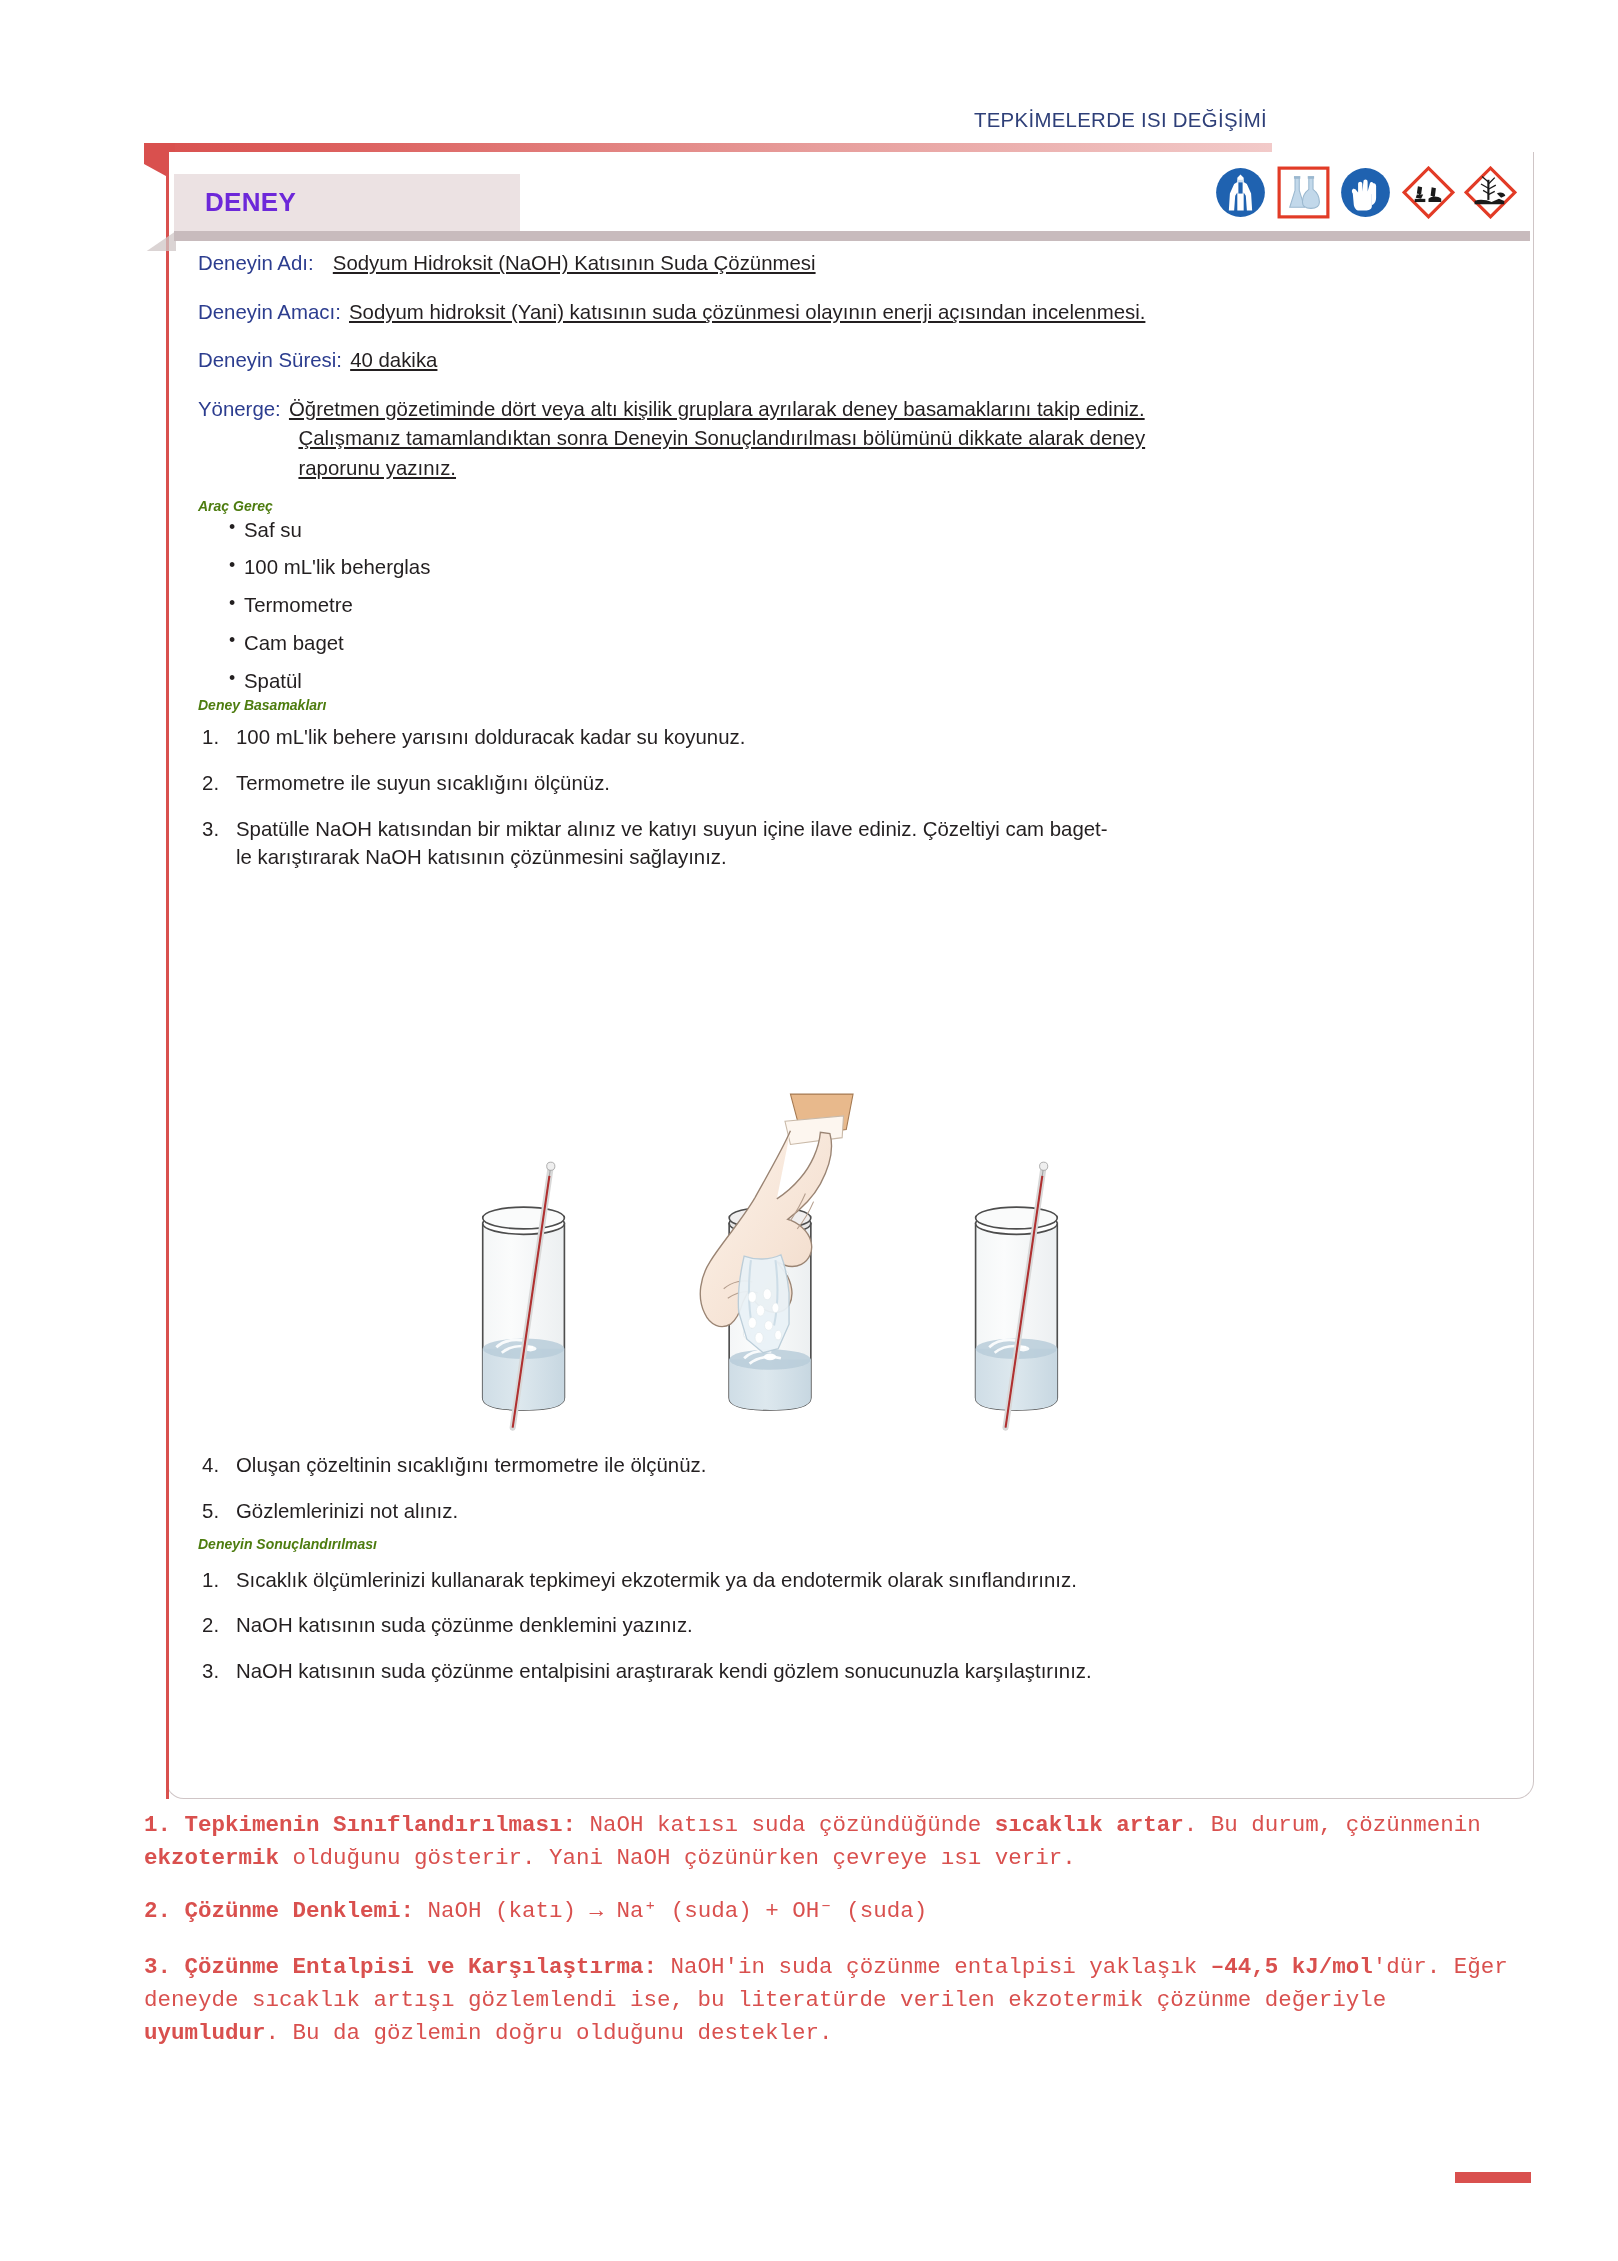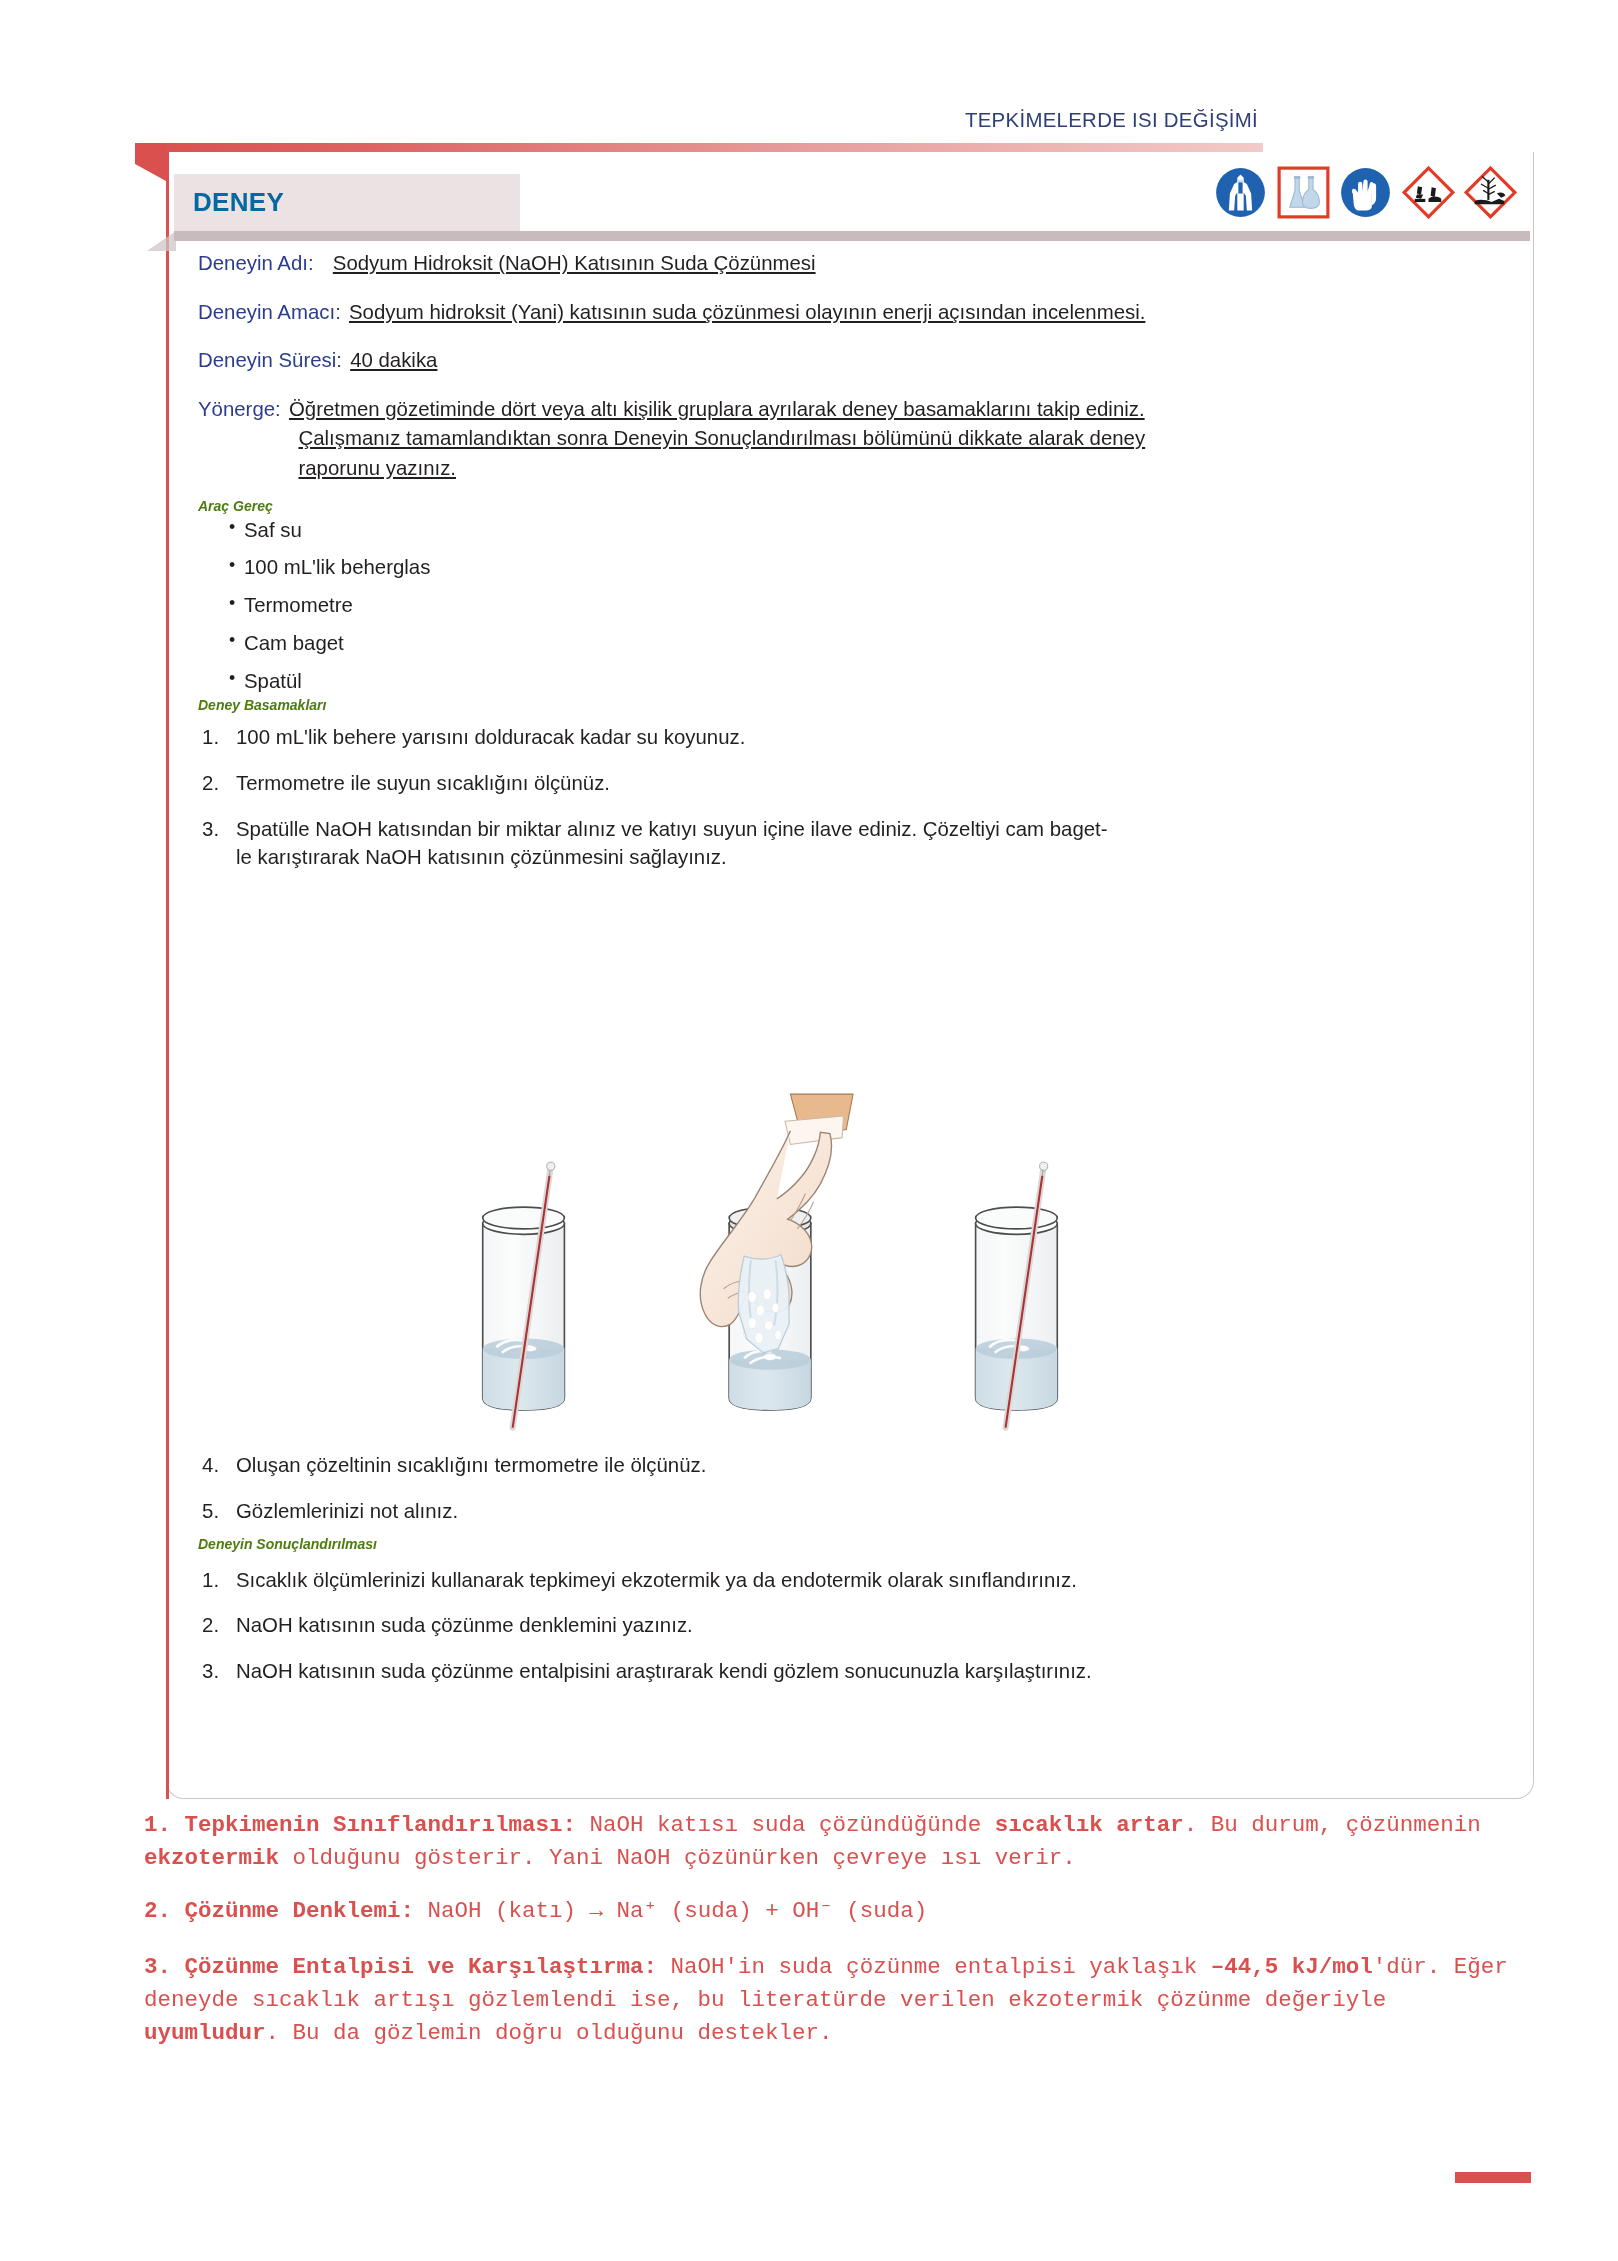--- a/index.html
+++ b/index.html
@@ -7,21 +7,21 @@
   body {
     width: 1618px; height: 2261px;
     background:#ffffff;
     font-family: "Liberation Sans", sans-serif;
     position: relative;
     overflow: hidden;
   }
 
   
   #page-header {
-    position:absolute; left:0; top:0; width:1352px; height:157px;
+    position:absolute; left:9px; top:0; width:1352px; height:157px;
   }
   #chapter-title {
     position:absolute; right:94px; top:109px;
     font-size:20.4px; color:#2e3f78; letter-spacing:0.3px;
     white-space:nowrap;
   }
   #header-rule {
     position:absolute; left:135px; top:143px; right:89px; height:8.9px;
     background:linear-gradient(to right,#d9504e 0%, #dd6361 20%, #e79e9c 60%, #f2cac9 100%);
   }
@@ -43,23 +43,23 @@
     position:absolute; left:166px; top:152px; width:2.7px; height:1647px;
     background:#d9504e;
   }
 
   
   #deney-label-bar {
     position:absolute; left:174px; top:174px; width:346px; height:57px;
     background:#ece2e3;
   }
   #deney-label-text {
-    position:absolute; left:0; top:0; width:100%; height:100%;
+    position:absolute; left:12px; top:0; width:100%; height:100%;
     display:flex; align-items:center; padding-left:19px;
-    font-size:26px; font-weight:bold; color:#0369a1;
+    font-size:26px; font-weight:bold; color:#6d28d9;
     letter-spacing:0.3px;
   }
   #deney-label-shadow {
     position:absolute; left:174px; top:231px; width:1356px; height:9.5px;
     background:#c8bbbd;
   }
   #deney-label-shadow2 {
     position:absolute; left:146px; top:231px; width:30px; height:20.4px;
     background:#cfc5c6;
     clip-path: polygon(100% 0, 100% 100%, 0 100%);

